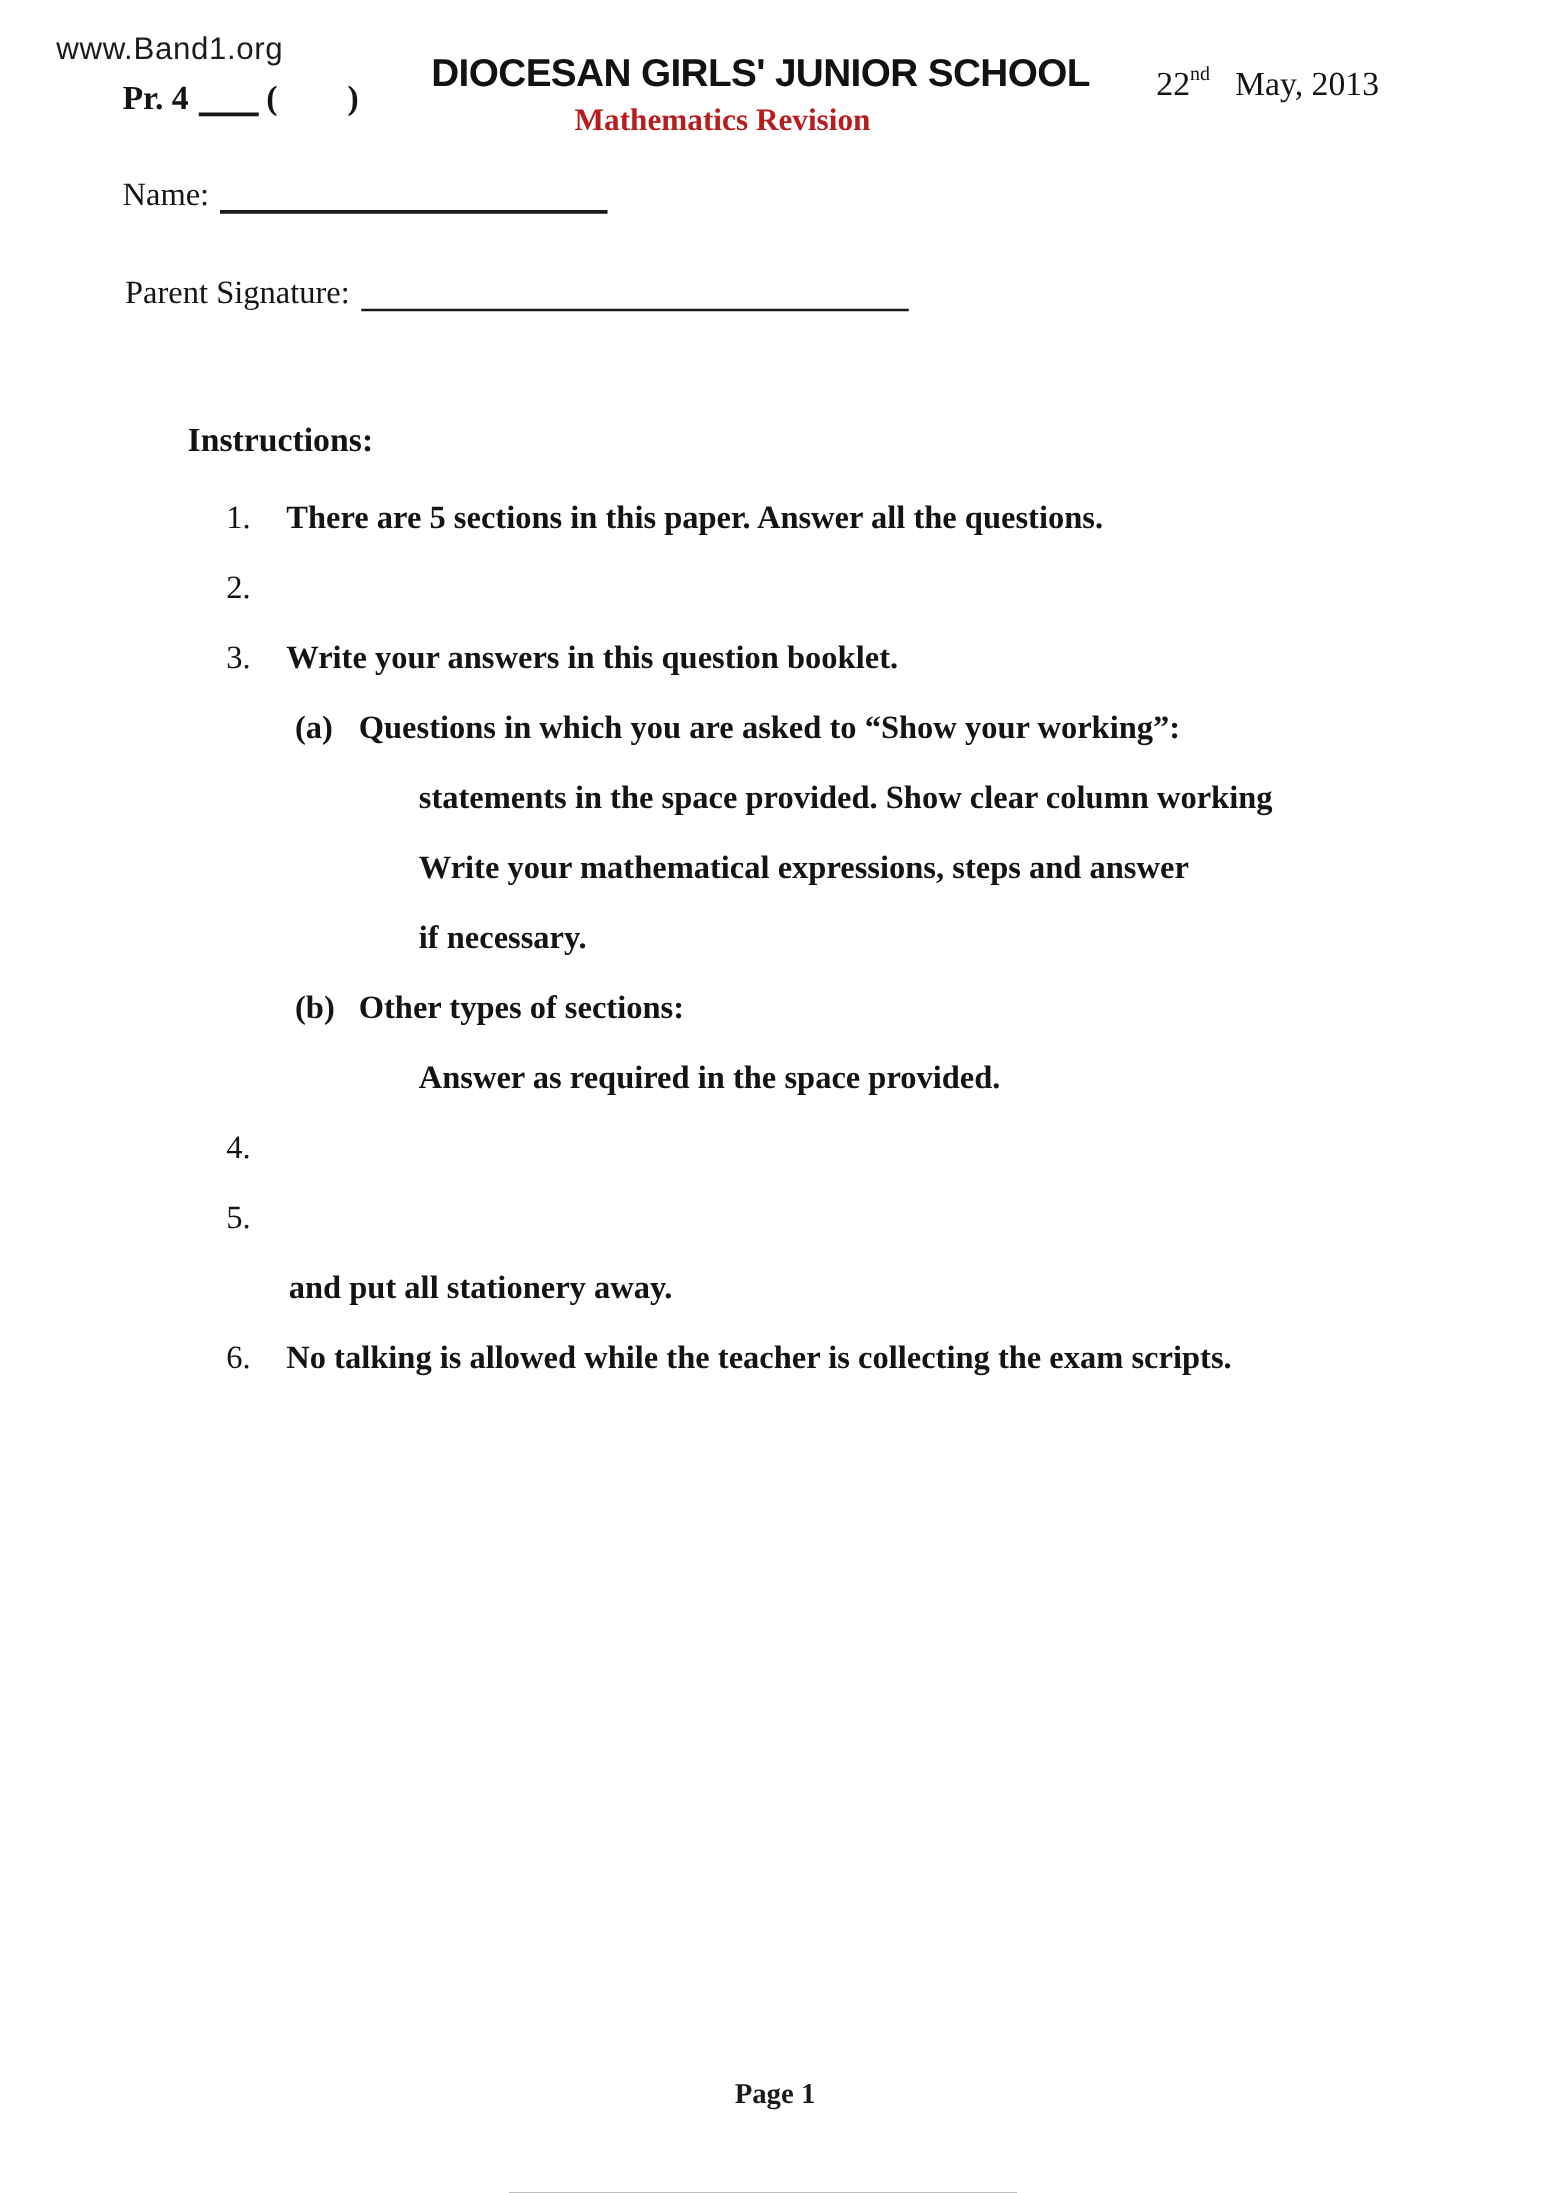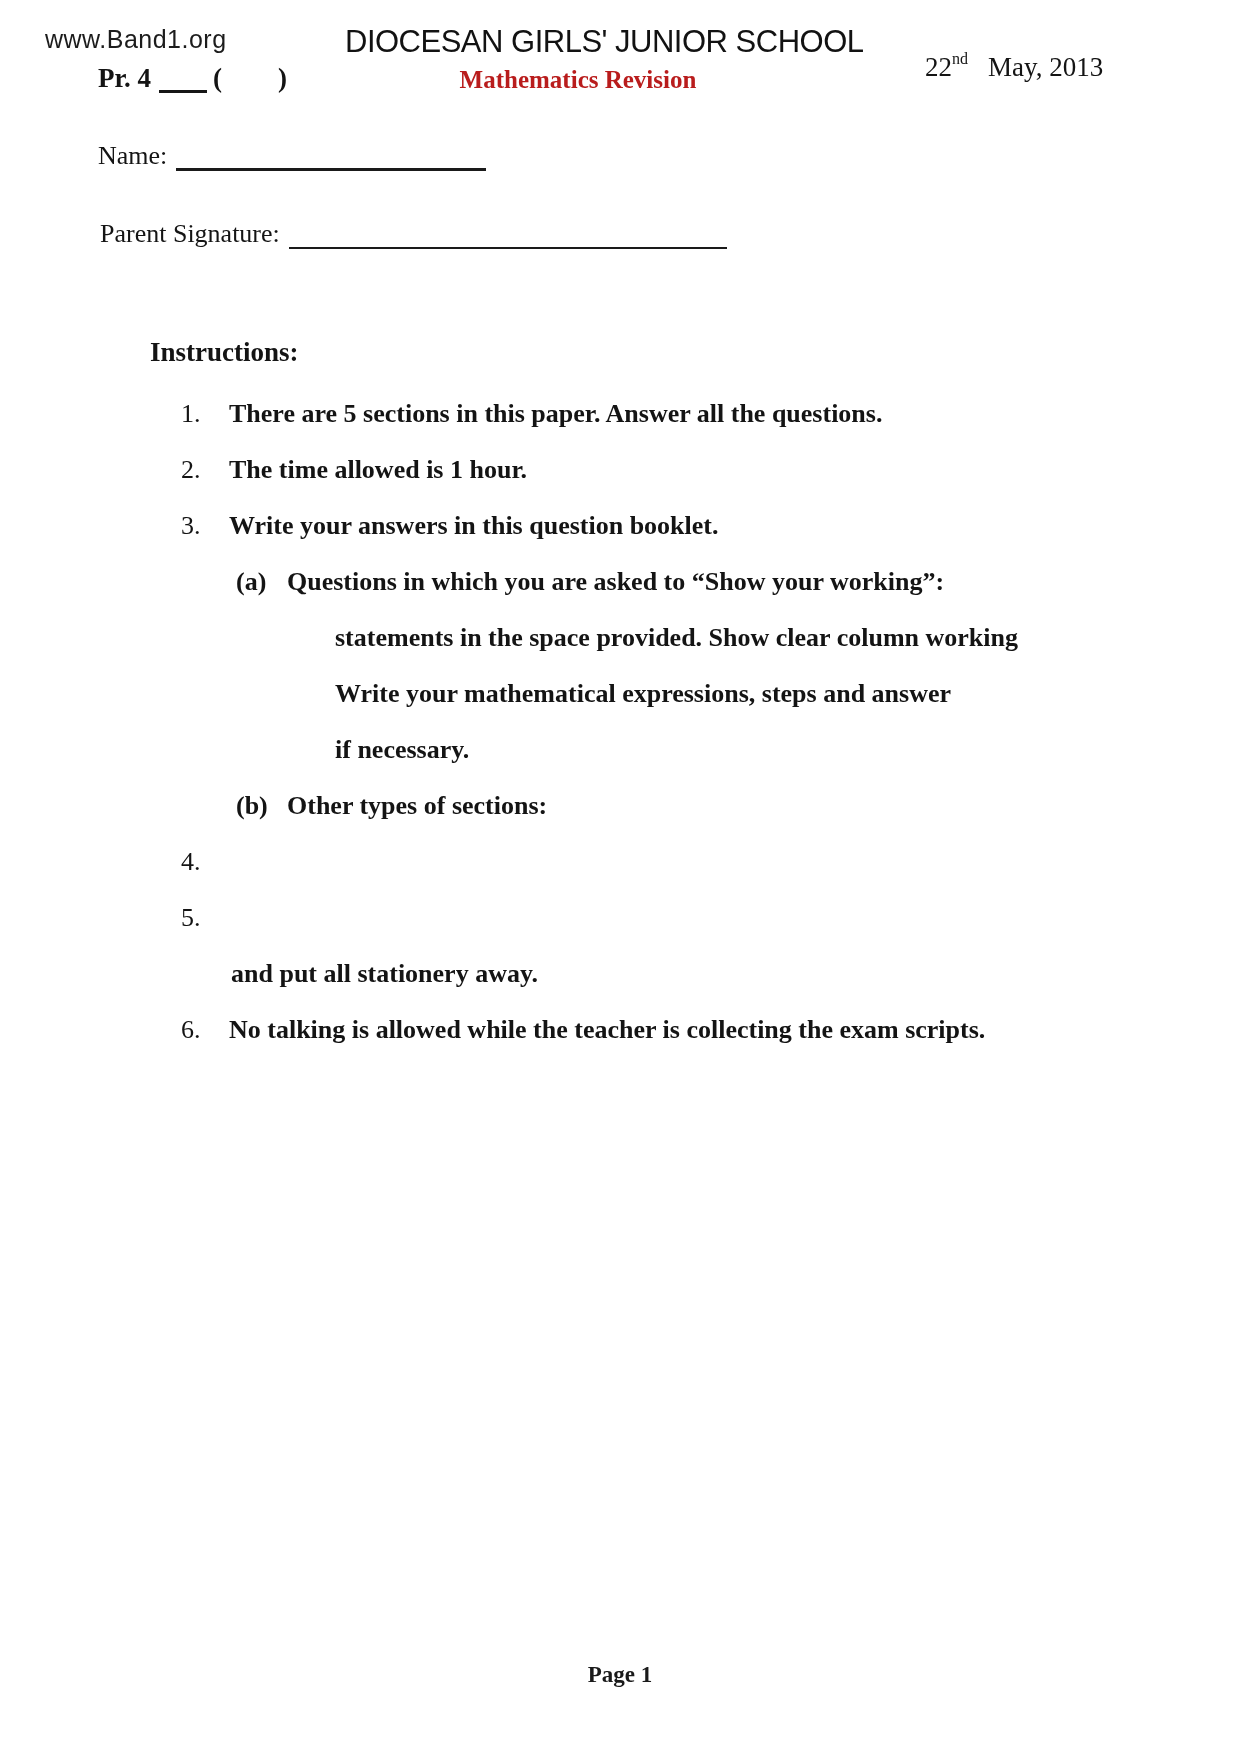--- a/index.html
+++ b/index.html
@@ -28,21 +28,21 @@
     border-bottom:3px solid #161616;
     vertical-align:-6px;margin:0 6px 0 8px;
   }
   .class-line .pgap{display:inline-block;width:56px;}
   .school-block{
     position:absolute;left:345px;top:24px;width:466px;
     text-align:center;white-space:nowrap;
   }
   .school-name{
     font-family:"Liberation Sans", sans-serif;
-    font-size:31px;font-weight:400;letter-spacing:-0.5px;color:#121212;
+    font-size:31px;font-weight:700;letter-spacing:-0.5px;color:#121212;margin-top:17px;
   }
   .subject{
     margin-top:6px;
     font-family:"Liberation Serif", serif;
     font-size:25px;font-weight:700;color:#b91c1c;
   }
   .exam-date{
     position:absolute;left:925px;top:52px;
     font-size:27px;white-space:nowrap;color:#141414;
   }
@@ -106,21 +106,20 @@
 
   <div class="instr-heading">Instructions:</div>
 
   <div class="instr-rows">
     <div class="row L0">
       <span class="marker">1.</span>
       <span class="text">There are 5 sections in this paper. Answer all the questions.</span>
     </div>
     <div class="row L0">
       <span class="marker">2.</span>
-      <span class="text">The time allowed is 1 hour.</span>
     </div>
     <div class="row L0">
       <span class="marker">3.</span>
       <span class="text">Write your answers in this question booklet.</span>
     </div>
     <div class="row L1">
       <span class="marker">(a)</span>
       <span class="text">Questions in which you are asked to “Show your working”:</span>
     </div>
     <div class="row C2">
@@ -129,20 +128,23 @@
     <div class="row C2">
       <span class="text">Write your mathematical expressions, steps and answer</span>
     </div>
     <div class="row C2">
       <span class="text">if necessary.</span>
     </div>
     <div class="row L1">
       <span class="marker">(b)</span>
       <span class="text">Other types of sections:</span>
     </div>
+    <div class="row C2">
+      <span class="text">Answer as required in the space provided.</span>
+    </div>
     <div class="row L0">
       <span class="marker">4.</span>
     </div>
     <div class="row L0">
       <span class="marker">5.</span>
     </div>
     <div class="row C0">
       <span class="text">and put all stationery away.</span>
     </div>
     <div class="row L0">

